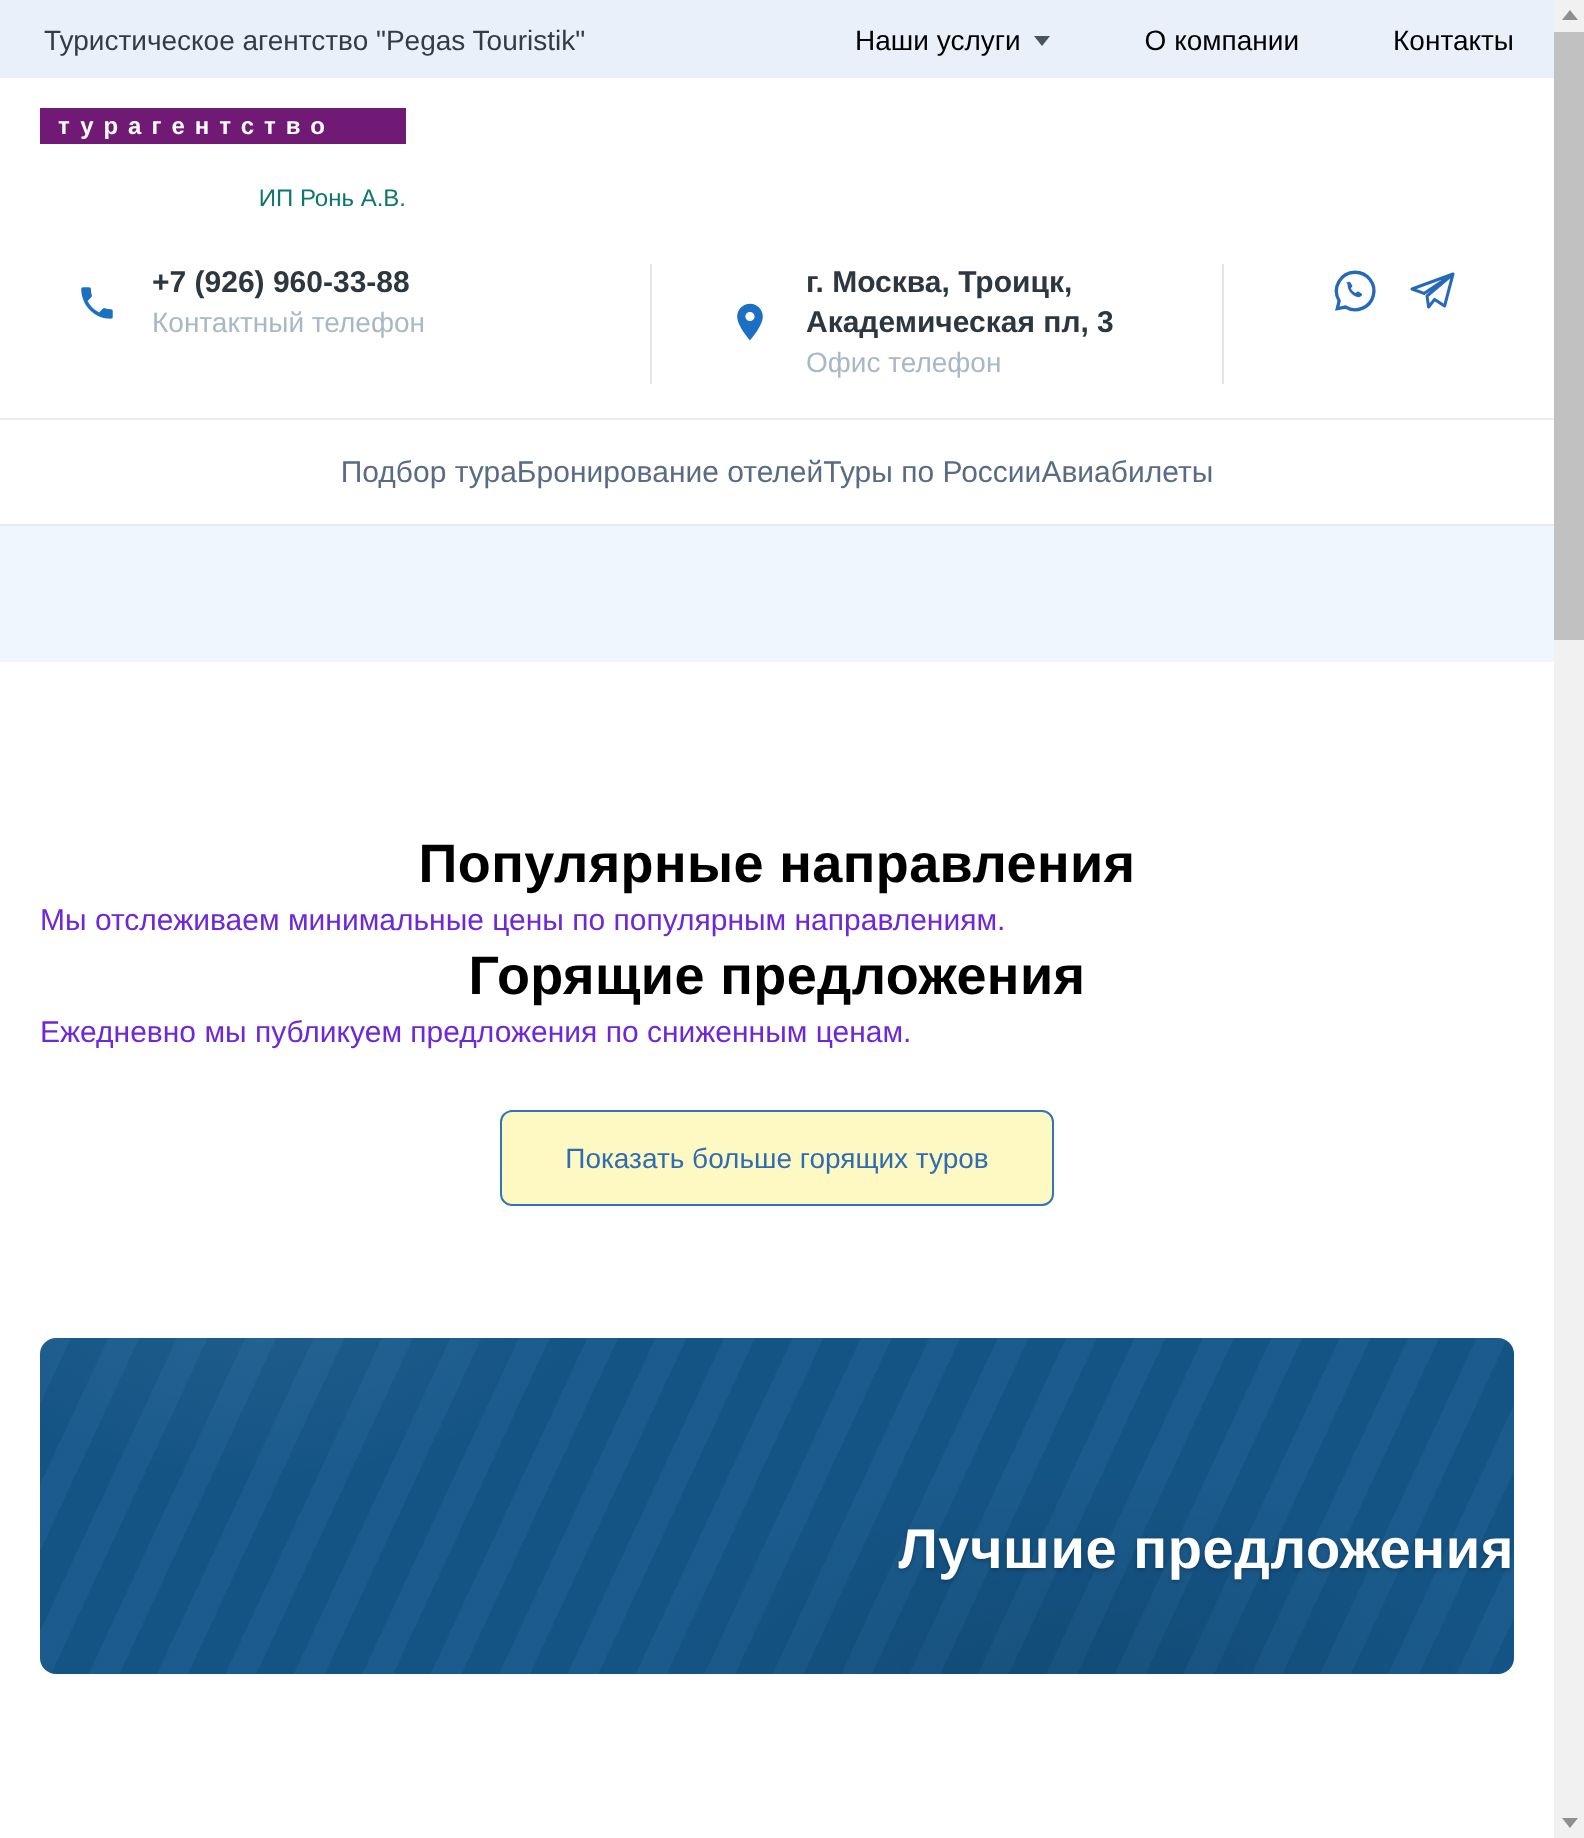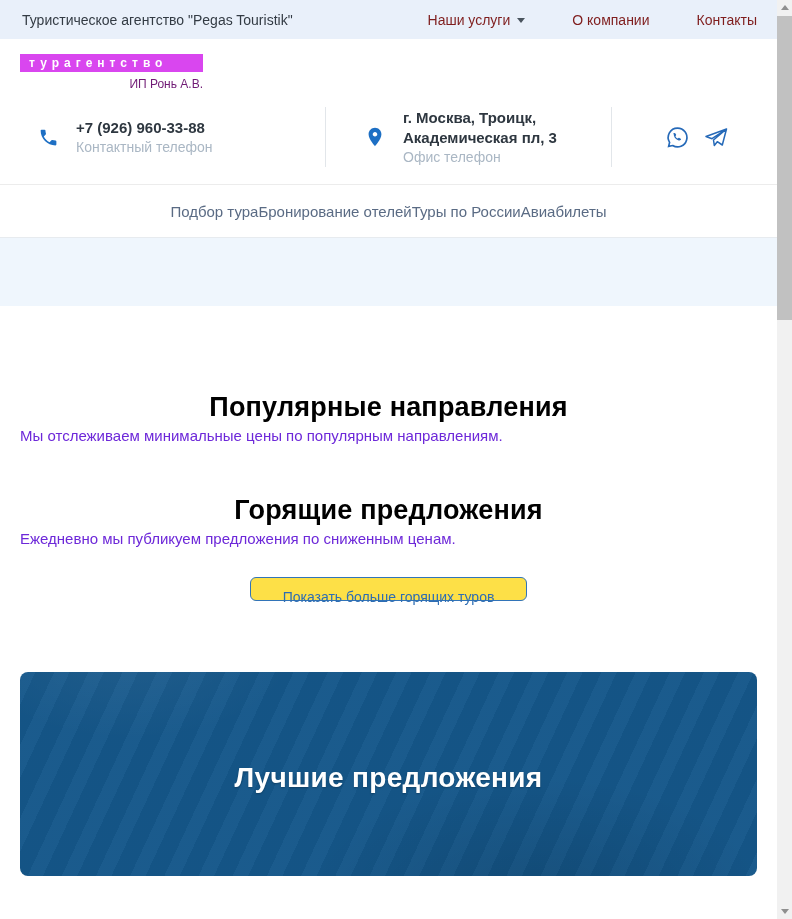--- a/index.html
+++ b/index.html
@@ -18,21 +18,21 @@
     height: 39px;
     background: #e9f0fa;
     display: flex;
     align-items: center;
     justify-content: space-between;
     padding: 0 20px 0 22px;
     font-size: 14px;
   }
   .topbar-title { color: #333b44; }
   .topnav { display: flex; align-items: center; gap: 47px; }
-  .topnav-item { color: #7f1d1d; cursor: pointer; display: flex; align-items: center; gap: 7px; }
+  .topnav-item { color: #000000; cursor: pointer; display: flex; align-items: center; gap: 7px; }
   .caret {
     width: 0; height: 0;
     border-left: 4px solid transparent;
     border-right: 4px solid transparent;
     border-top: 5px solid #4a545e;
     display: inline-block;
     margin-top: 2px;
   }
 
   
@@ -51,34 +51,34 @@
     font-size: 30px; line-height: 30px; font-weight: 800;
     color: #1a67ad; letter-spacing: 0.5px;
     font-family: "Liberation Sans", sans-serif;
   }
   .brand-sub {
     font-size: 9px; font-weight: 700; color: #5ba432;
     letter-spacing: 3.6px; margin-top: 4px; white-space: nowrap;
   }
   .logo-banner {
     margin-top: 2px; width: 183px; height: 18px;
-    background: #d946ef; color: #ffffff;
+    background: #701a75; color: #ffffff;
     font-size: 12px; font-weight: 700; letter-spacing: 5px;
     display: flex; align-items: center; padding-left: 9px;
     white-space: nowrap; overflow: hidden;
   }
   .logo-owner {
-    margin-top: 5px; width: 183px; text-align: right;
-    font-size: 12px; color: #701a75;
+    margin-top: 20px; width: 183px; text-align: right;
+    font-size: 12px; color: #0f766e;
   }
 
   
   .contact-row {
-    display: flex; align-items: center;
-    margin-top: 16px; height: 60px;
+    display: flex; align-items: flex-start;
+    margin-top: 26px; height: 60px;
     padding: 0 0 0 18px;
   }
   .contact-block { display: flex; align-items: center; gap: 17px; }
   .contact-texts { display: flex; flex-direction: column; gap: 1px; }
   .contact-main { font-size: 15px; font-weight: 700; color: #2e3740; line-height: 19px; }
   .contact-label { font-size: 14px; color: #aab7c4; line-height: 18px; }
   .v-divider { width: 1px; height: 60px; background: #e2e6ea; }
   .phone-block { width: 287px; }
   .addr-block { margin-left: 38px; width: 247px; }
   .messengers { margin-left: 52px; display: flex; align-items: center; gap: 13px; }
@@ -101,47 +101,47 @@
 
   
   .main { padding: 84px 20px 0 20px; }
   h2.section-title {
     font-size: 27px; line-height: 34px; font-weight: 700;
     color: #000000; letter-spacing: 0.2px; text-align: center;
   }
   .section-subtitle {
     margin-top: 2px; font-size: 15px; line-height: 20px; color: #6d28d9;
   }
-  .section-gap { margin-top: 47px; }
+  .section-gap { }
   .more-wrap { margin-top: 28px; text-align: center; }
   .more-btn {
     display: inline-block;
     border: 1px solid #3274b8;
     border-radius: 6px;
-    background: #fde047;
+    background: #fef9c3;
     color: #2e6db3;
     font-size: 14px;
     line-height: 38px;
-    height: 24px;
+    height: 48px;
     padding: 0 32px;
     cursor: pointer;
     font-family: "Liberation Sans", sans-serif;
   }
 
   
   .best-banner {
     margin: 66px 20px 0 20px;
-    height: 204px;
+    height: 168px;
     border-radius: 8px;
     background:
       radial-gradient(380px 200px at 70% 110%, rgba(0,0,0,0.12), rgba(0,0,0,0) 60%),
       radial-gradient(300px 160px at 15% -10%, rgba(255,255,255,0.05), rgba(255,255,255,0) 55%),
       repeating-linear-gradient(115deg, rgba(255,255,255,0.025) 0 14px, rgba(0,0,0,0.035) 14px 31px),
       #15578a;
-    text-align: center;
+    text-align: right;
     padding-top: 90px;
     overflow: hidden;
   }
   .best-title {
     color: #ffffff; font-size: 28px; font-weight: 700; letter-spacing: 0.3px;
     text-shadow: 0 1px 2px rgba(0,0,0,0.25);
   }
 
   
   .scrollbar {

